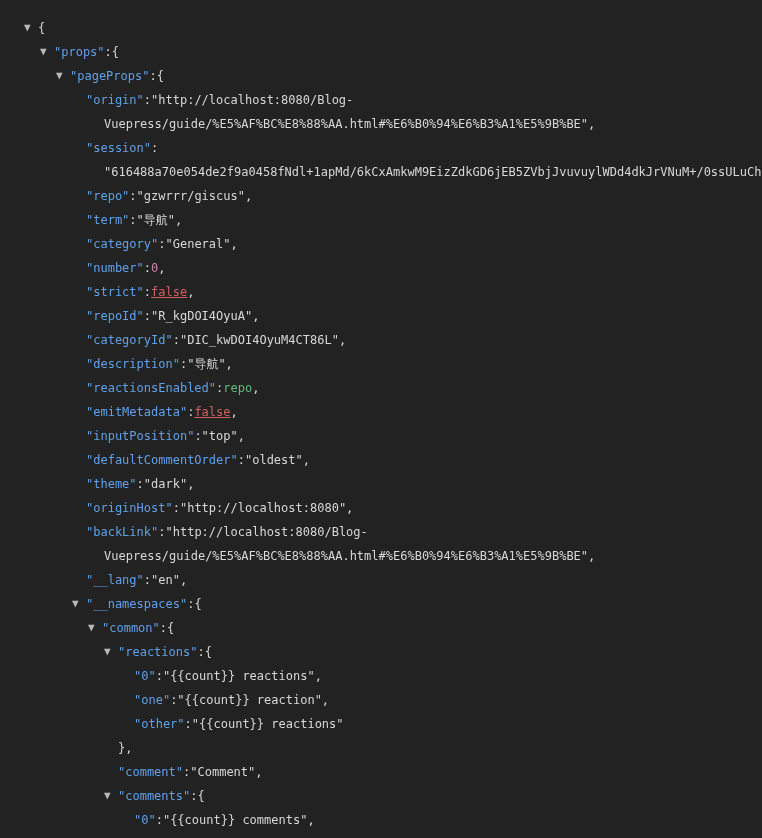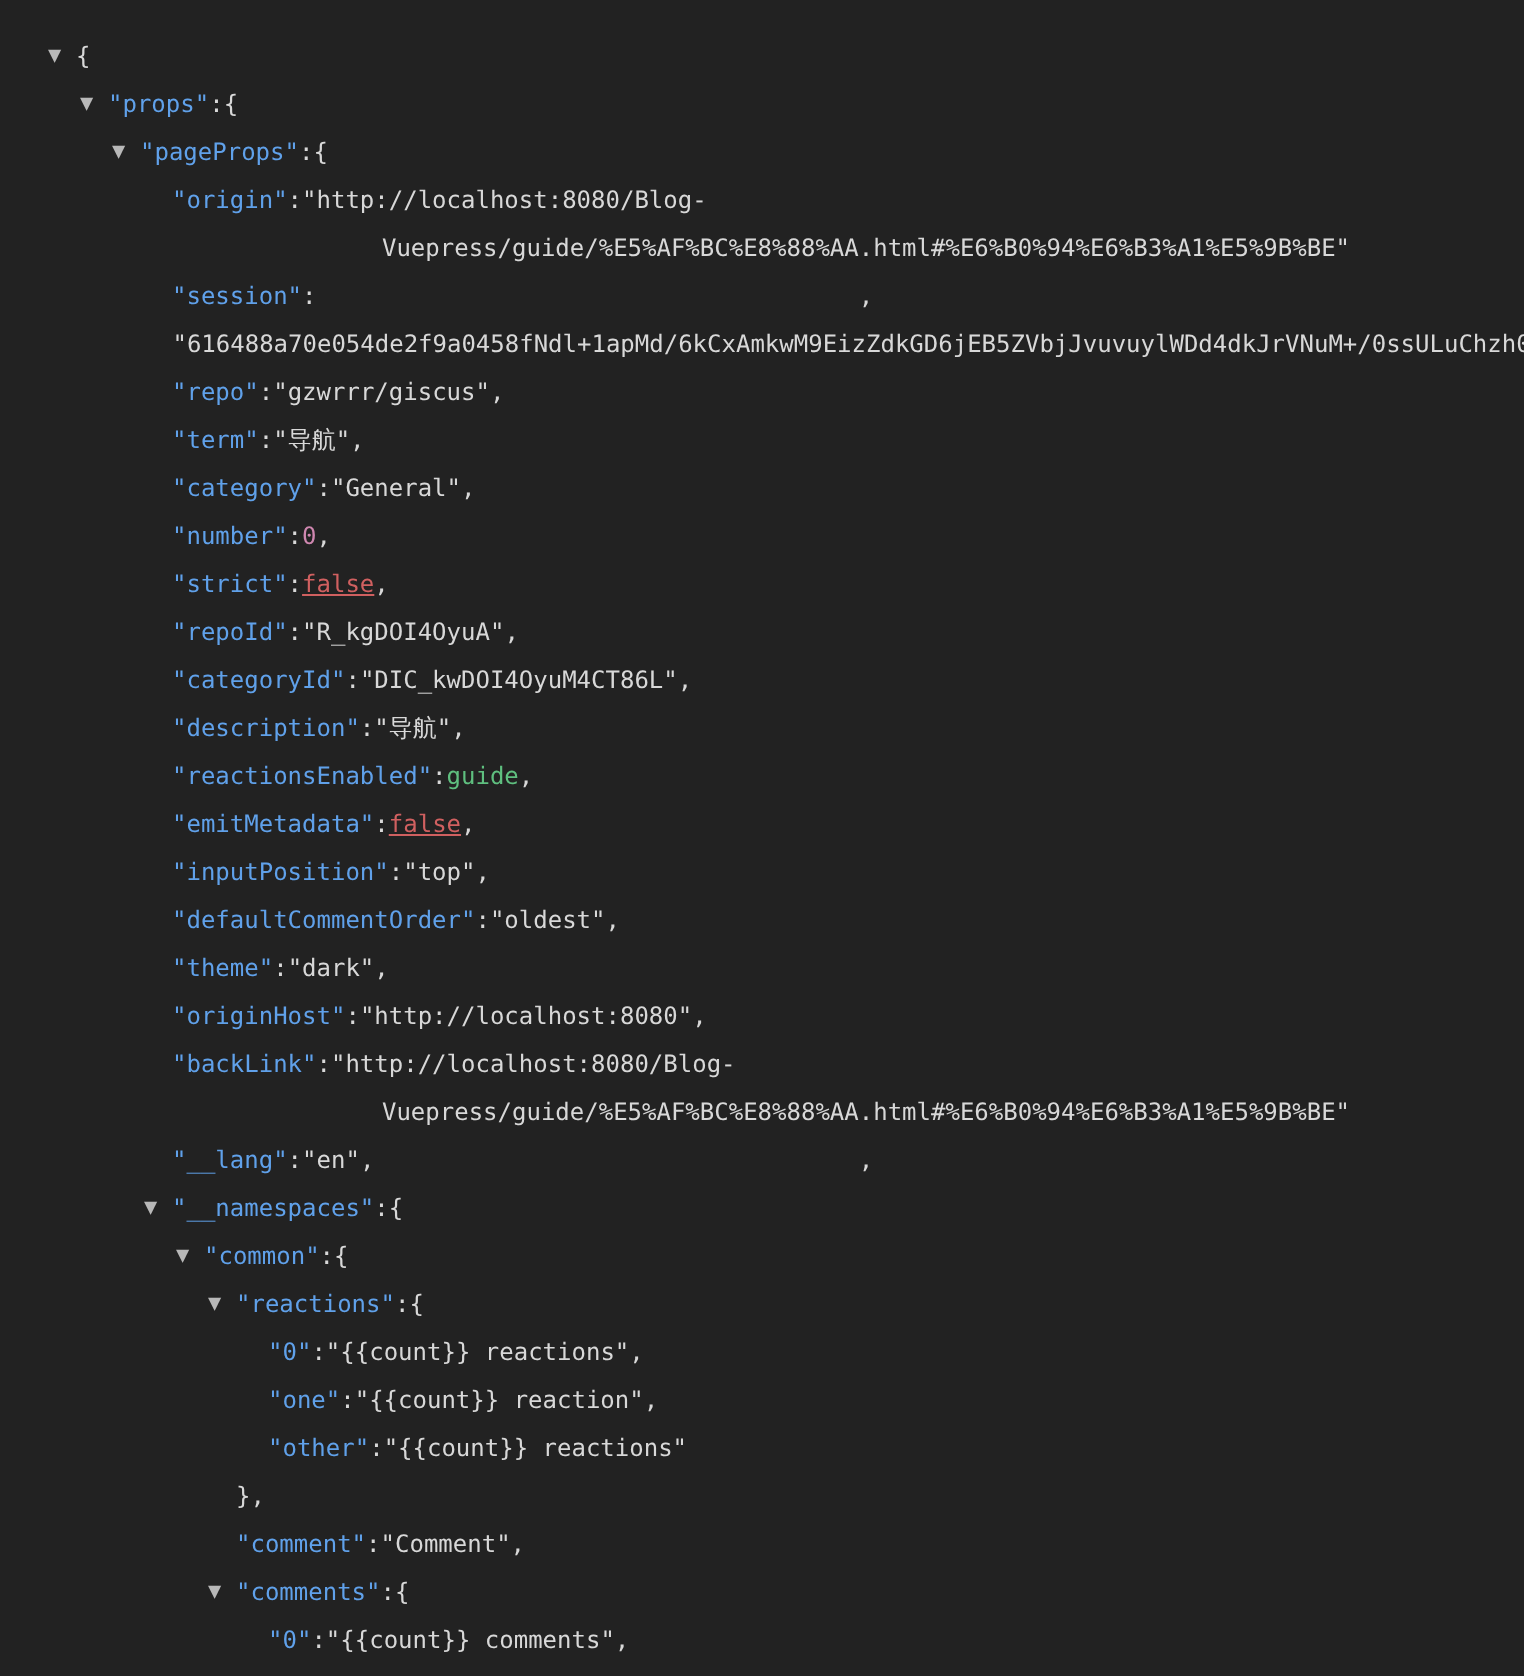--- a/index.html
+++ b/index.html
@@ -28,21 +28,21 @@
   .punct { color: #d8d8d8; }
   .boolT { color: #5fbf7f; }
   .boolF { color: #d06060; text-decoration: underline; }
   .i0 { padding-left: 0px; }
   .i1 { padding-left: 16px; }
   .i2 { padding-left: 32px; }
   .i3 { padding-left: 48px; }
   .i4 { padding-left: 64px; }
   .i5 { padding-left: 80px; }
   .i6 { padding-left: 96px; }
-  .wrap2 { padding-left: 80px; flex-direction: column; }
+  .wrap2 { padding-left: 80px; }
 </style>
 </head>
 <body>
 
 <div>
 
   <div class="line i0">
     <span class="arrow">▼</span>
     <span class="punct">{</span>
   </div>
@@ -142,21 +142,21 @@
     <span class="key">"description"</span>
       <span class="punct">: </span>
       <span class="str">"导航"</span>
       <span class="punct">,</span>
   </div>
 
   <div class="line i3">
     <span class="arrow"></span>
     <span class="key">"reactionsEnabled"</span>
       <span class="punct">: </span>
-      <span class="boolT">guide</span>
+      <span class="boolT">repo</span>
       <span class="punct">,</span>
   </div>
 
   <div class="line i3">
     <span class="arrow"></span>
     <span class="key">"emitMetadata"</span>
       <span class="punct">: </span>
       <span class="boolF">false</span>
       <span class="punct">,</span>
   </div>

